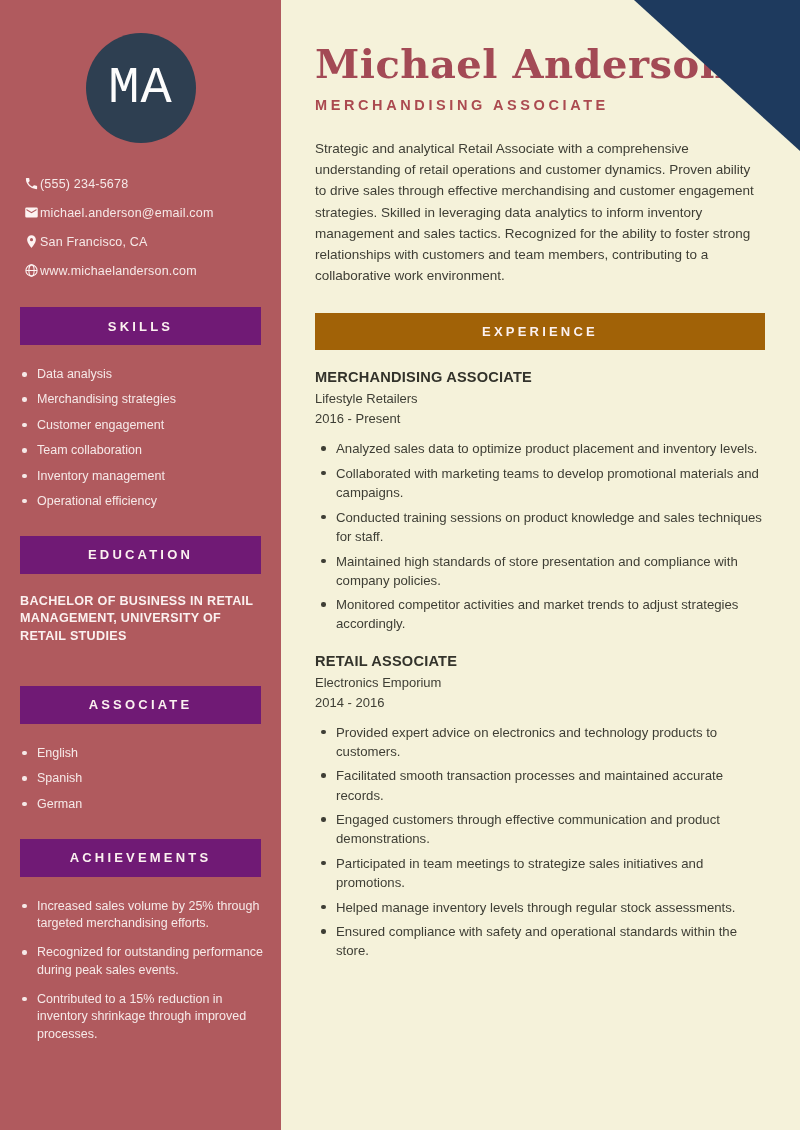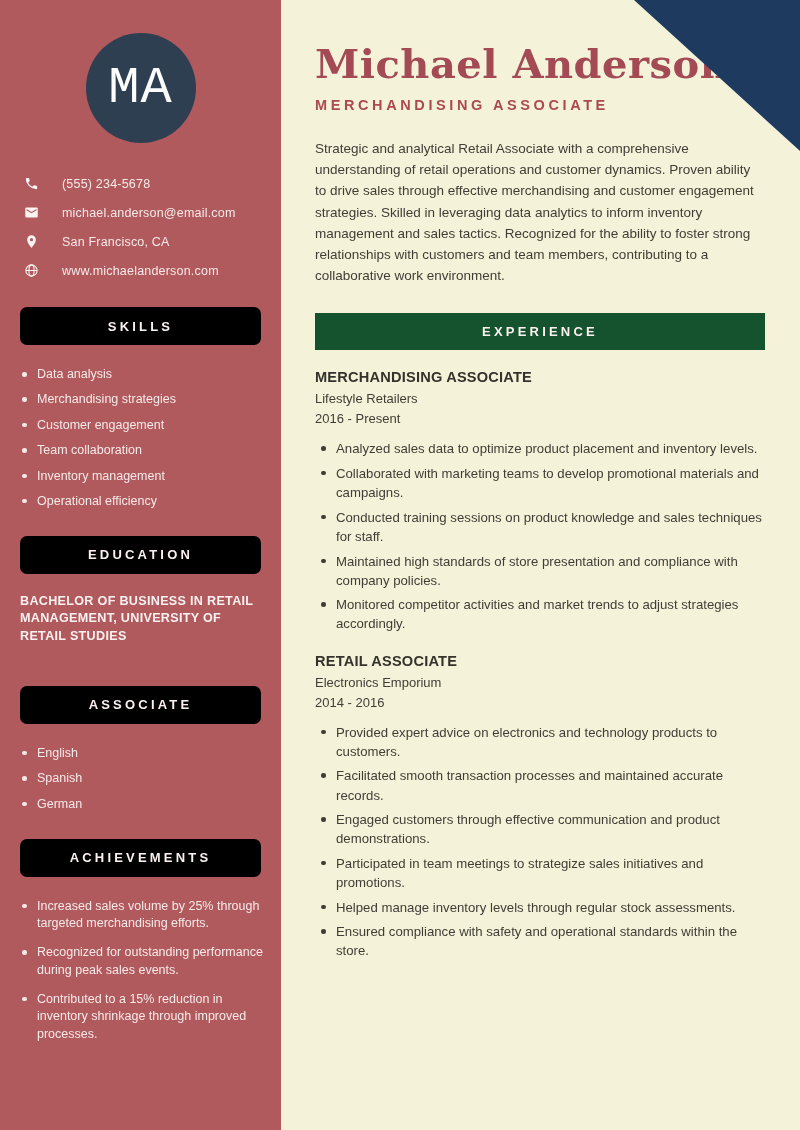--- a/index.html
+++ b/index.html
@@ -30,38 +30,37 @@
   .avatar span {
     color:#fdfdfd;
     font-size:52px;
     font-weight:500;
     letter-spacing:1px;
     font-family:Liberation Mono, monospace;
   }
   .contact { margin-top:33px; padding:0 18px 0 24px; }
   .contact-row {
     display:flex; align-items:center;
-    gap:23px;
+    gap:1px;
     margin-bottom:14px;
     font-size:12.5px;
     letter-spacing:0.2px;
   }
   .cicon { width:15px; height:15px; display:inline-flex; flex:0 0 15px; }
   .cicon svg { width:15px; height:15px; }
 
   .side-header {
     margin:0 20px;
     height:38px;
-    background:#000000;
+    background:#701a75;
     display:flex; align-items:center; justify-content:center;
     color:#fbf1f0;
     font-size:13px;
     font-weight:700;
     letter-spacing:3.2px;
-    border-radius:7px;
   }
   .side-header.skills { margin-top:29px; }
   .side-header.education { margin-top:26px; }
   .side-header.language { margin-top:41px; }
   .side-header.achievements { margin-top:26px; }
 
   ul.side-list {
     list-style:none;
     margin-top:21px;
     padding:0 18px 0 22px;
@@ -125,21 +124,21 @@
   }
   .summary {
     margin-top:25px;
     font-size:13.5px;
     line-height:1.57;
     max-width:452px;
   }
   .exp-bar {
     margin-top:27px;
     height:37px;
-    background:#14532d;
+    background:#a16207;
     display:flex; align-items:center; justify-content:center;
     color:#fbf1f0;
     font-size:13px;
     font-weight:700;
     letter-spacing:3.2px;
   }
   .job { margin-top:19px; }
   .job h3 {
     font-size:14.6px;
     font-weight:700;

